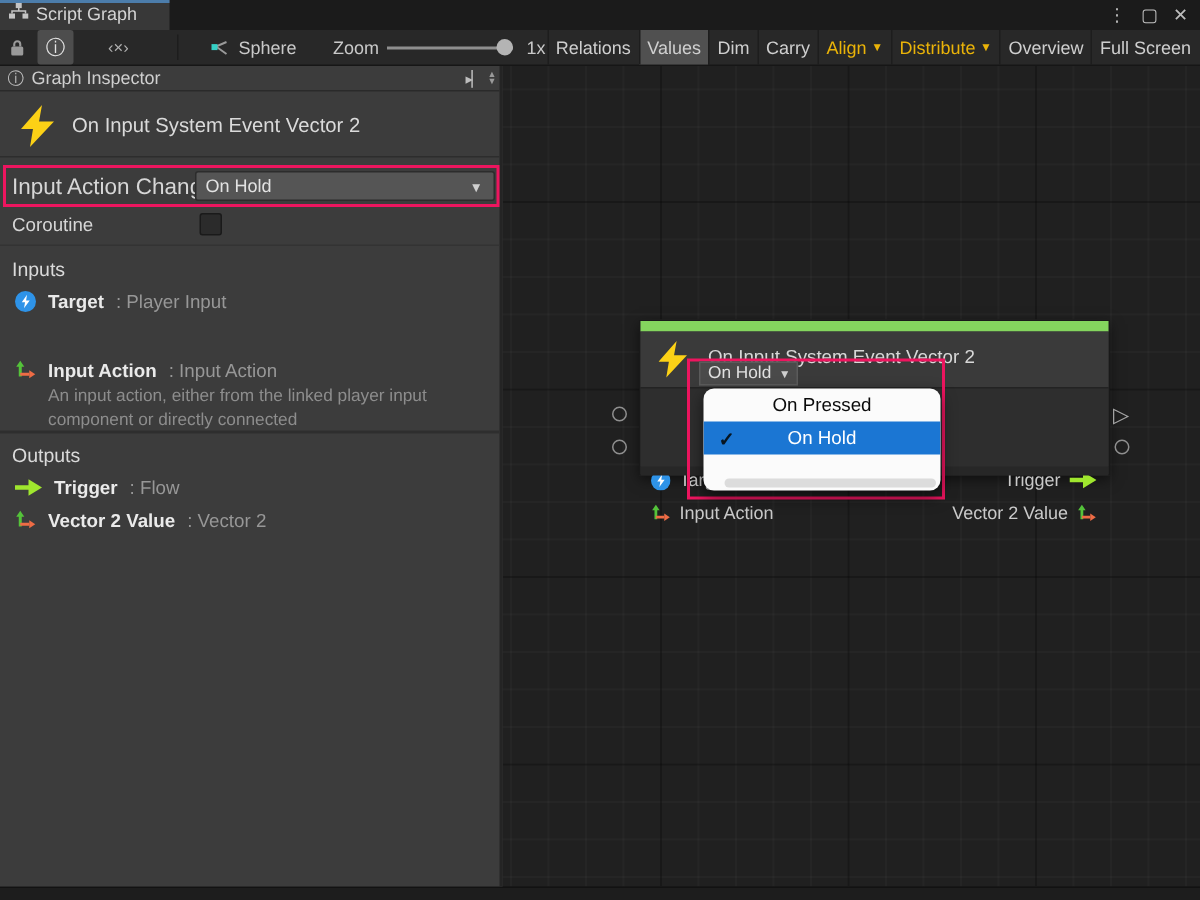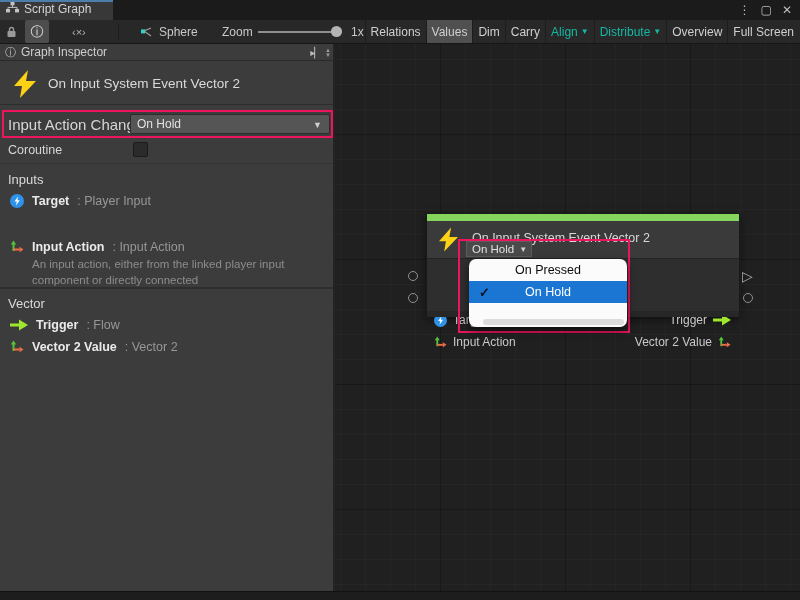--- a/index.html
+++ b/index.html
@@ -16,21 +16,21 @@
   
   .toolbar { left:0; top:20px; width:800px; height:24px; background:#282828; border-bottom:1px solid #161616; font-size:12px; color:#c9c9c9; }
   .tb-item { position:absolute; top:0; height:23px; display:flex; align-items:center; }
   .tb-btnbox { background:#4d4d4d; border-radius:2px; }
   .tb-sep { position:absolute; top:3px; width:1px; height:17px; background:#1d1d1d; }
   .slider-track { position:absolute; left:258px; top:11px; width:84px; height:2px; background:#8f8f8f; }
   .slider-handle { position:absolute; left:331px; top:6px; width:11px; height:11px; border-radius:50%; background:#b4b4b4; }
   .tb-right { position:absolute; right:1px; top:0; height:23px; display:flex; align-items:stretch; }
   .tb-right .rbtn { display:flex; align-items:center; padding:0 5px; border-left:1px solid #1d1d1d; white-space:nowrap; color:#cfcfcf; }
   .tb-right .rbtn.active { background:#505050; }
-  .tb-right .rbtn.disabled { color:#14b8a6; }
+  .tb-right .rbtn.disabled { color:#eab308; }
   .caret { font-size:8px; margin-left:3px; }
 
   
   .inspector { left:0; top:44px; width:335px; height:547px; background:#3c3c3c; border-right:2px solid #242424; }
   .insp-header { position:absolute; left:0; top:0; width:100%; height:17px; border-bottom:1px solid #2a2a2a; display:flex; align-items:center; gap:5px; padding-left:5px; font-size:12px; color:#cfcfcf; }
   .insp-header .right-icons { position:absolute; right:2px; top:0; height:17px; display:flex; align-items:center; gap:4px; }
   .dock-ic { font-size:10px; color:#bdbdbd; letter-spacing:-1px; }
   .updown { display:flex; flex-direction:column; line-height:5px; font-size:6px; color:#9a9a9a; }
   .insp-title { position:absolute; left:0; top:18px; width:100%; height:43px; border-bottom:1px solid #2d2d2d; }
   .insp-title .bolt { position:absolute; left:14px; top:8px; }
@@ -217,21 +217,21 @@
       <polygon points="3.5,0.5 0.8,4.5 6.2,4.5" fill="#54c33a"></polygon>
       <path d="M3.5 9.5 H9.5" stroke="#EF6C45" stroke-width="2" fill="none"></path>
       <polygon points="13.5,9.5 9.5,6.8 9.5,12.2" fill="#EF6C45"></polygon>
     </svg>
     <span class="nm">Input Action</span>
     <span class="tp">: Input Action</span>
   </div>
   <div class="item-desc" style="top:213px;">An input action, either from the linked player input component or directly connected</div>
 
   <div class="sec-div2"></div>
-  <div class="outputs-head">Vector</div>
+  <div class="outputs-head">Outputs</div>
 
   <div class="item-row" style="top:274px;">
     <svg width="18" height="12" viewBox="0 0 18 12">
       <rect x="0" y="4.5" width="10" height="3" fill="#9FE62E"></rect>
       <polygon points="18,6 9,0.5 9,11.5" fill="#9FE62E"></polygon>
     </svg>
     <span class="nm">Trigger</span>
     <span class="tp">: Flow</span>
   </div>
 

